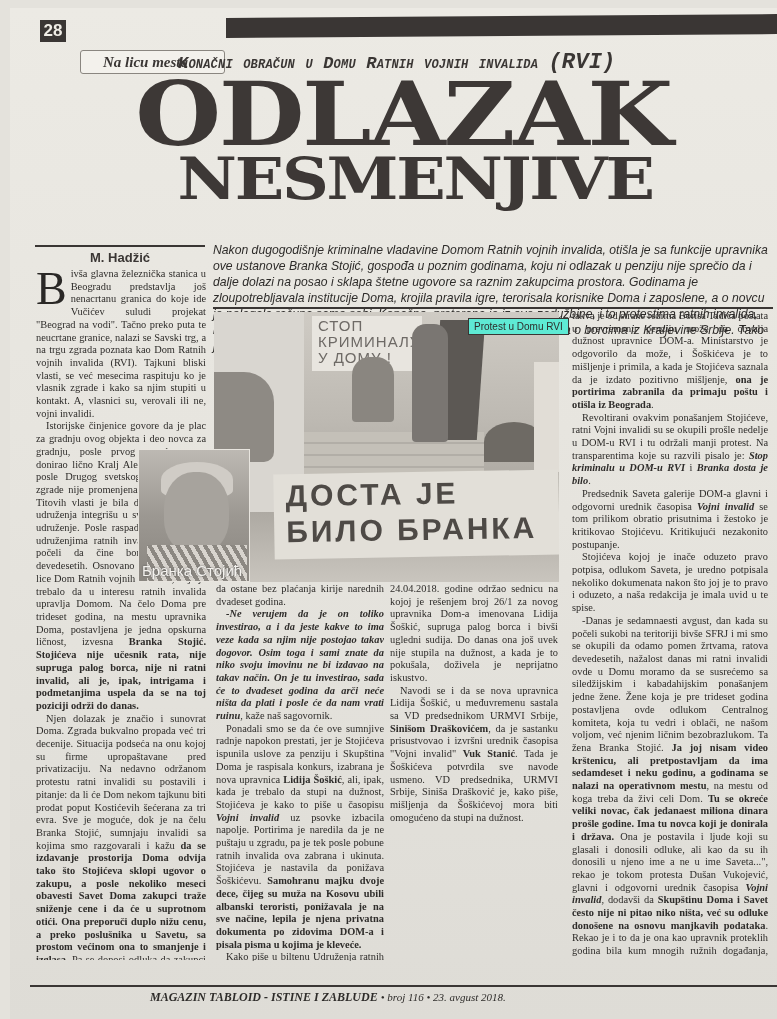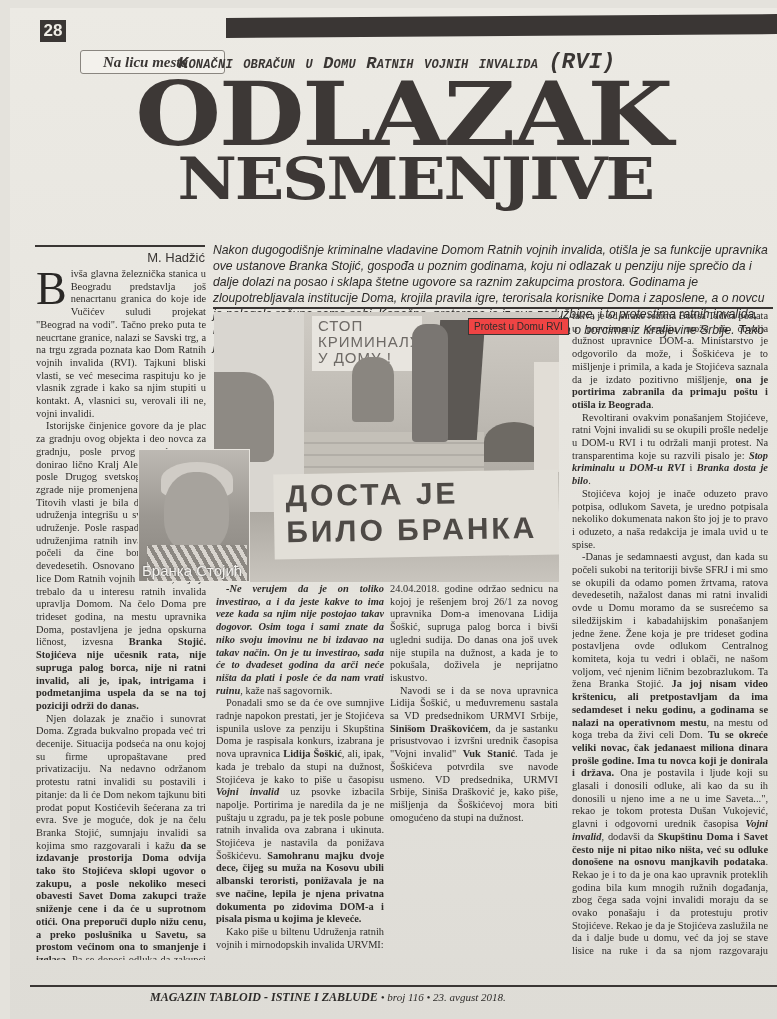--- a/index.html
+++ b/index.html
@@ -48,22 +48,22 @@
       letter-spacing: -2px;
       transform-origin: left top;
     }
     .headline.l1 { top: 70px; font-size: 88px; transform: scaleY(1.0) scaleX(1.0); }
     .headline.l2 { top: 150px; font-size: 58px; margin-left: 12px; }
     .hl-inner { display: inline-block; transform: scaleX(1.12); font-weight: bold; }
     .author-line {
       position: absolute; left: 35px; top: 245px; width: 170px; height: 2px; background: #3a3634;
     }
     .author {
-      position: absolute; left: 35px; top: 250px; width: 170px; text-align: right;
-      font-family: "Liberation Sans", sans-serif; font-weight: normal; font-size: 13px; color: #3a3634;
+      position: absolute; left: 35px; top: 250px; width: 170px; text-align: center;
+      font-family: "Liberation Sans", sans-serif; font-weight: bold; font-size: 13px; color: #3a3634;
     }
     .lead {
       position: absolute; left: 213px; top: 242px; width: 560px;
       font-style: italic; font-size: 12.2px; line-height: 16px; color: #2e2c2a;
       font-family: "Liberation Sans", sans-serif;
     }
     .lead-rule { position: absolute; left: 213px; top: 307px; width: 560px; height: 1.5px; background: #3a3634; }
     .col {
       position: absolute; font-size: 10.4px; line-height: 12.7px; text-align: justify;
       color: #2e2c2a; overflow: hidden;
@@ -100,21 +100,21 @@
     .photo .banner-bottom {
       position: absolute; left: 60px; top: 160px; width: 285px; height: 85px; background: #e2dfd8;
       transform: rotate(-1deg);
       font-family: "Liberation Sans", sans-serif; font-size: 30px; line-height: 36px; color: #4e4a46;
       padding: 4px 12px; letter-spacing: 3px; font-weight: bold;
     }
     .photo .plant { position: absolute; left: 270px; top: 110px; width: 60px; height: 40px; background: #6e6a64; border-radius: 50% 50% 0 0; }
     .photo .door { position: absolute; left: 320px; top: 50px; width: 25px; height: 110px; background: #e1ddd6; }
     .photo-caption {
       position: absolute; left: 468px; top: 318px; padding: 2px 5px;
-      background: #ef4444; border: 1px solid #3a3634;
+      background: #5eead4; border: 1px solid #3a3634;
       font-family: "Liberation Sans", sans-serif; font-size: 10px; color: #2e2c2a;
     }
     .inset {
       position: absolute; left: 138px; top: 449px; width: 112px; height: 133px;
       background: linear-gradient(180deg, #bdb9b3 0%, #9c9892 50%, #8a8680 100%);
       border: 1px solid #e8e5df; overflow: hidden;
     }
     .inset .face { position: absolute; left: 25px; top: 22px; width: 65px; height: 80px; background: #a7a39d; border-radius: 45% 45% 40% 40%; }
     .inset .hair { position: absolute; left: 22px; top: 12px; width: 72px; height: 35px; background: #d0ccc6; border-radius: 50% 50% 20% 20%; }
     .inset .shirt { position: absolute; left: 8px; top: 95px; width: 100px; height: 40px;
@@ -177,35 +177,37 @@
 <div class="photo-caption">Protest u Domu RVI</div>
 
 <div class="inset">
   <div class="hair"></div>
   <div class="face"></div>
   <div class="shirt"></div>
   <div class="inset-caption">Бранка Стојић</div>
 </div>
 
 <div class="col c2">
+  <p style="text-indent:0">da ostane bez plaćanja kirije narednih dvadeset godina.</p>
   <p><b><i>-Ne verujem da je on toliko investirao, a i da jeste kakve to ima veze kada sa njim nije postojao takav dogovor. Osim toga i sami znate da niko svoju imovinu ne bi izdavao na takav način. On je tu investirao, sada će to dvadeset godina da arči neće ništa da plati i posle će da nam vrati ruinu</i></b><span>, kaže naš sagovornik.</span></p>
   <p><span>Ponadali smo se da će ove sumnjive radnje napokon prestati, jer je Stojićeva ispunila uslove za penziju i Skupština Doma je raspisala konkurs, izabrana je nova upravnica </span><b>Lidija Šoškić</b><span>, ali, ipak, kada je trebalo da stupi na dužnost, Stojićeva je kako to piše u časopisu </span><b><i>Vojni invalid</i></b><span> uz psovke izbacila napolje. Portirima je naredila da je ne puštaju u zgradu, pa je tek posle pobune ratnih invalida ova zabrana i ukinuta. Stojićeva je nastavila da ponižava Šoškićevu. </span><b>Samohranu majku dvoje dece, čijeg su muža na Kosovu ubili albanski teroristi, ponižavala je na sve načine, lepila je njena privatna dokumenta po zidovima DOM-a i pisala pisma u kojima je kleveće.</b></p>
   <p><span>Kako piše u biltenu Udruženja ratnih vojnih i mirnodopskih invalida URVMI: </span></p>
 
 </div>
 
 <div class="col c3">
   <p style="text-indent:0">24.04.2018. godine održao sednicu na kojoj je rešenjem broj 26/1 za novog upravnika Dom-a imenovana Lidija Šoškić, supruga palog borca i bivši ugledni sudija. Do danas ona još uvek nije stupila na dužnost, a kada je to pokušala, doživela je neprijatno iskustvo.</p>
   <p><span>Navodi se i da se nova upravnica Lidija Šoškić, u međuvremenu sastala sa VD predsednikom URMVI Srbije, </span><b>Sinišom Draškovićem</b><span>, da je sastanku prisustvovao i izvršni urednik časopisa "Vojni invalid" </span><b>Vuk Stanić</b><span>. Tada je Šoškićeva potvrdila sve navode usmeno. VD predsednika, URMVI Srbije, Siniša Drašković je, kako piše, mišljenja da Šoškićevoj mora biti omogućeno da stupi na dužnost.</span></p>
 
 </div>
 
 <div class="col c4">
   <p style="text-indent:0"><span>takva je od strane režima Borisa Tadića poslata u prevremenu penziju može da obvalja dužnost upravnice DOM-a. Ministarstvo je odgovorilo da može, i Šoškićeva je to mišljenje i primila, a kada je Stojićeva saznala da je izdato pozitivno mišljenje, </span><b>ona je portirima zabranila da primaju poštu i otišla iz Beograda</b><span>.</span></p>
   <p><span>Revoltirani ovakvim ponašanjem Stojićeve, ratni Vojni invalidi su se okupili prošle nedelje u DOM-u RVI i tu održali manji protest. Na transparentima koje su razvili pisalo je: </span><b><i>Stop kriminalu u DOM-u RVI</i></b><span> i </span><b><i>Branka dosta je bilo</i></b><span>.</span></p>
+  <p><span>Predsednik Saveta galerije DOM-a glavni i odgovorni urednik časopisa </span><b><i>Vojni invalid</i></b><span> se tom prilikom obratio prisutnima i žestoko je kritikovao Stojićevu. Kritikujući nezakonito postupanje.</span></p>
   <p>Stojićeva kojoj je inače oduzeto pravo potpisa, odlukom Saveta, je uredno potpisala nekoliko dokumenata nakon što joj je to pravo i oduzeto, a naša redakcija je imala uvid u te spise.</p>
   <p><span>-Danas je sedamnaesti avgust, dan kada su počeli sukobi na teritoriji bivše SFRJ i mi smo se okupili da odamo pomen žrtvama, ratova devedesetih, nažalost danas mi ratni invalidi ovde u Domu moramo da se susrećemo sa siledžijskim i kabadahijskim ponašanjem jedne žene. Žene koja je pre trideset godina postavljena ovde odlukom Centralnog komiteta, koja tu vedri i oblači, ne našom voljom, već njenim ličnim bezobrazlukom. Ta žena Branka Stojić. </span><b>Ja joj nisam video krštenicu, ali pretpostavljam da ima sedamdeset i neku godinu, a godinama se nalazi na operativnom mestu</b><span>, na mestu od koga treba da živi celi Dom. </span><b>Tu se okreće veliki novac, čak jedanaest miliona dinara prošle godine. Ima tu novca koji je donirala i država.</b><span> Ona je postavila i ljude koji su glasali i donosili odluke, ali kao da su ih donosili u njeno ime a ne u ime Saveta...", rekao je tokom protesta Dušan Vukojević, glavni i odgovorni urednik časopisa </span><b><i>Vojni invalid</i></b><span>, dodavši da </span><b>Skupštinu Doma i Savet često nije ni pitao niko ništa, već su odluke donošene na osnovu manjkavih podataka</b><span>. Rekao je i to da je ona kao upravnik proteklih godina bila kum mnogih ružnih događanja, zbog čega sada vojni invalidi moraju da se ovako ponašaju i da protestuju protiv Stojićeve. Rekao je da je Stojićeva zaslužila ne da i dalje bude u domu, već da joj se stave lisice na ruke i da sa njom razgovaraju nadležni organi gonjenja i dodao: "...Mi smo joj dali šansu da časno ode, raspisan je konkurs i konkurisala je žena koja je ispunila sve uslove, a ispostavilo se i da je kvalifikovanija nego što konkurs zahteva. Lidija Šoškić supruga palog borca. Ipak Stojićeva joj nije dala da stupi na dužnost izmislila je da treba da pribavi mišljenje Ministarstva. Čak i kada je Šoškićevoj uručeno pozitivno mišljenje ministarstva. Ova situacija se mora hitno rešiti, jer se sprema jubilej povodom </span></p>
 </div>
 
 <div class="bottom-rule"></div>
 <div class="footer">
   <span class="mag">MAGAZIN TABLOID - ISTINE I ZABLUDE</span>
   <span class="meta">• broj 116 • 23. avgust 2018.</span>
 </div>
 

